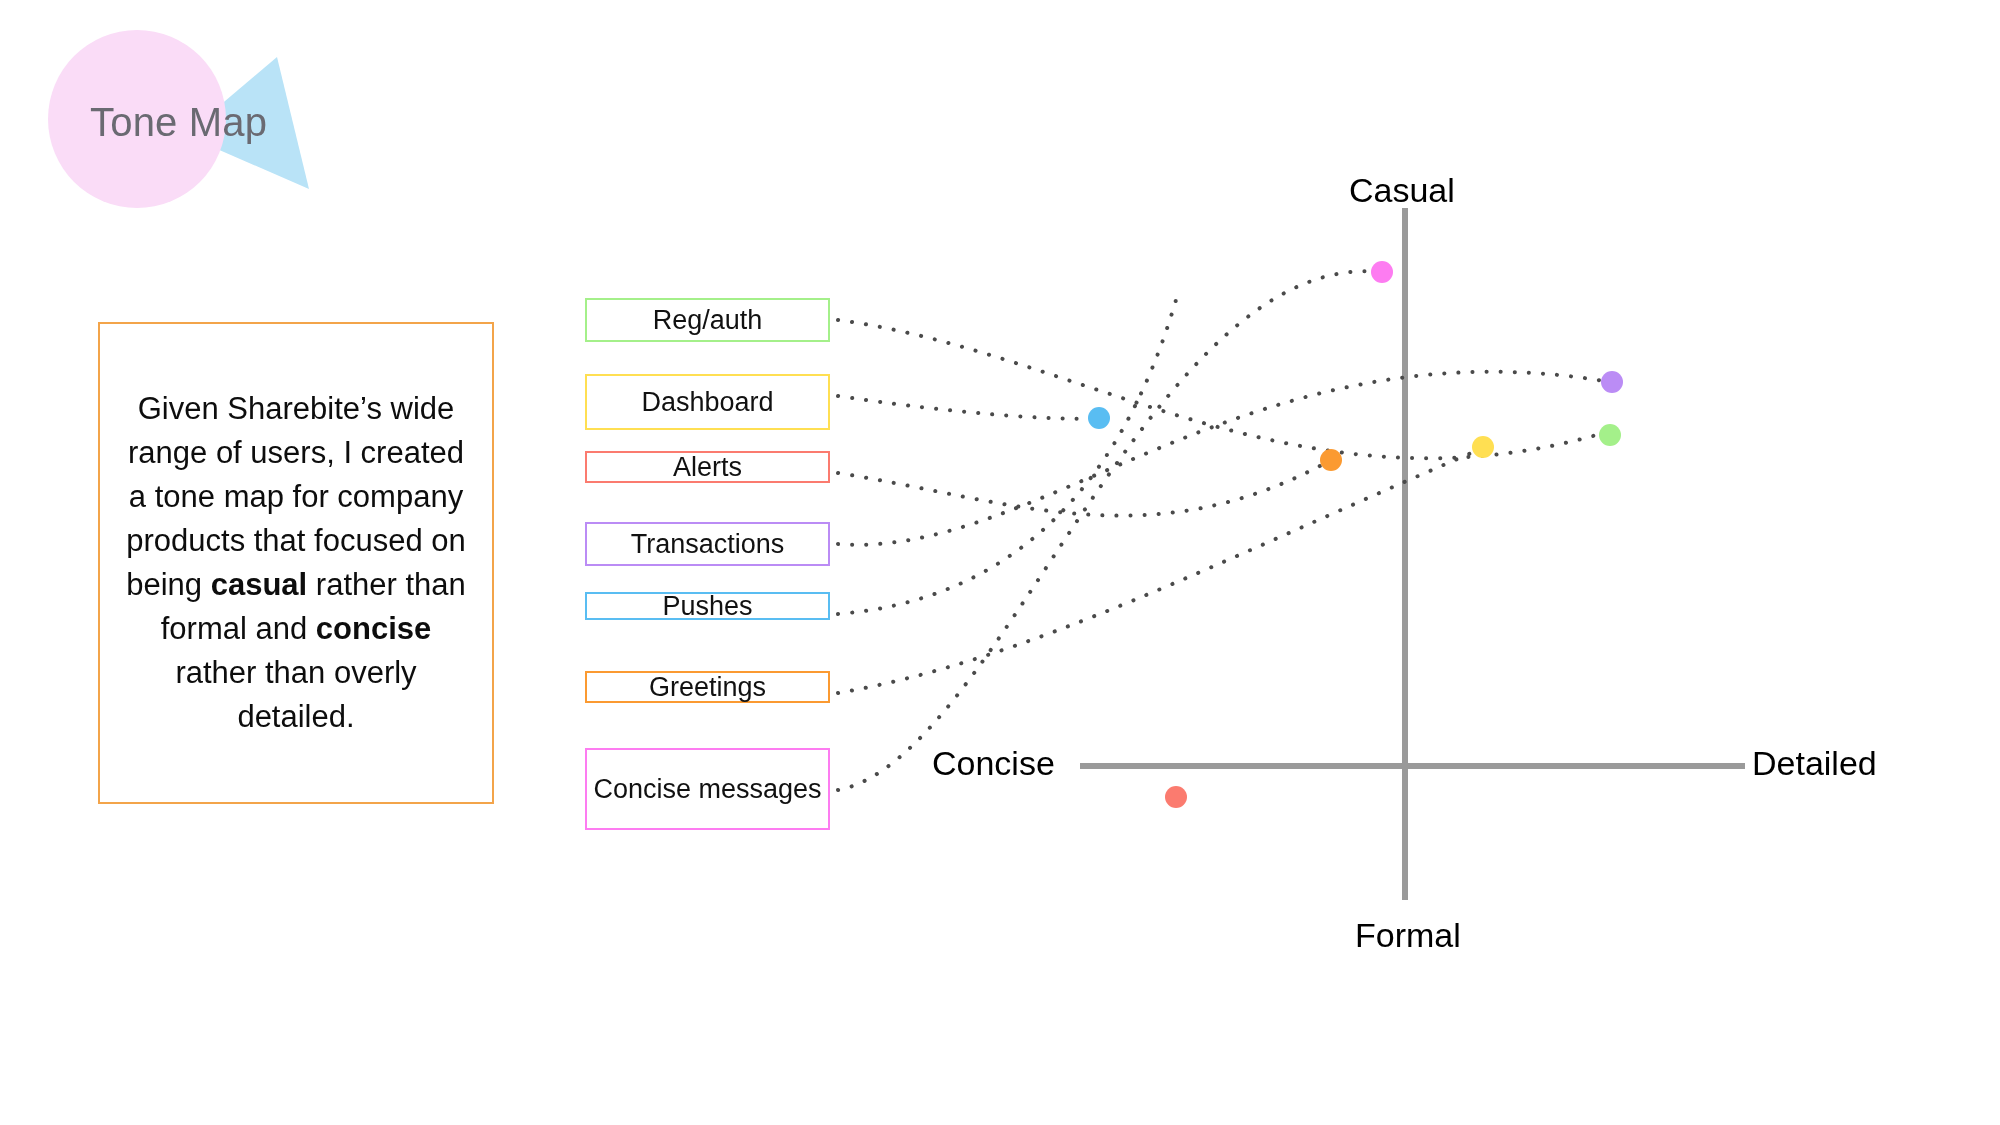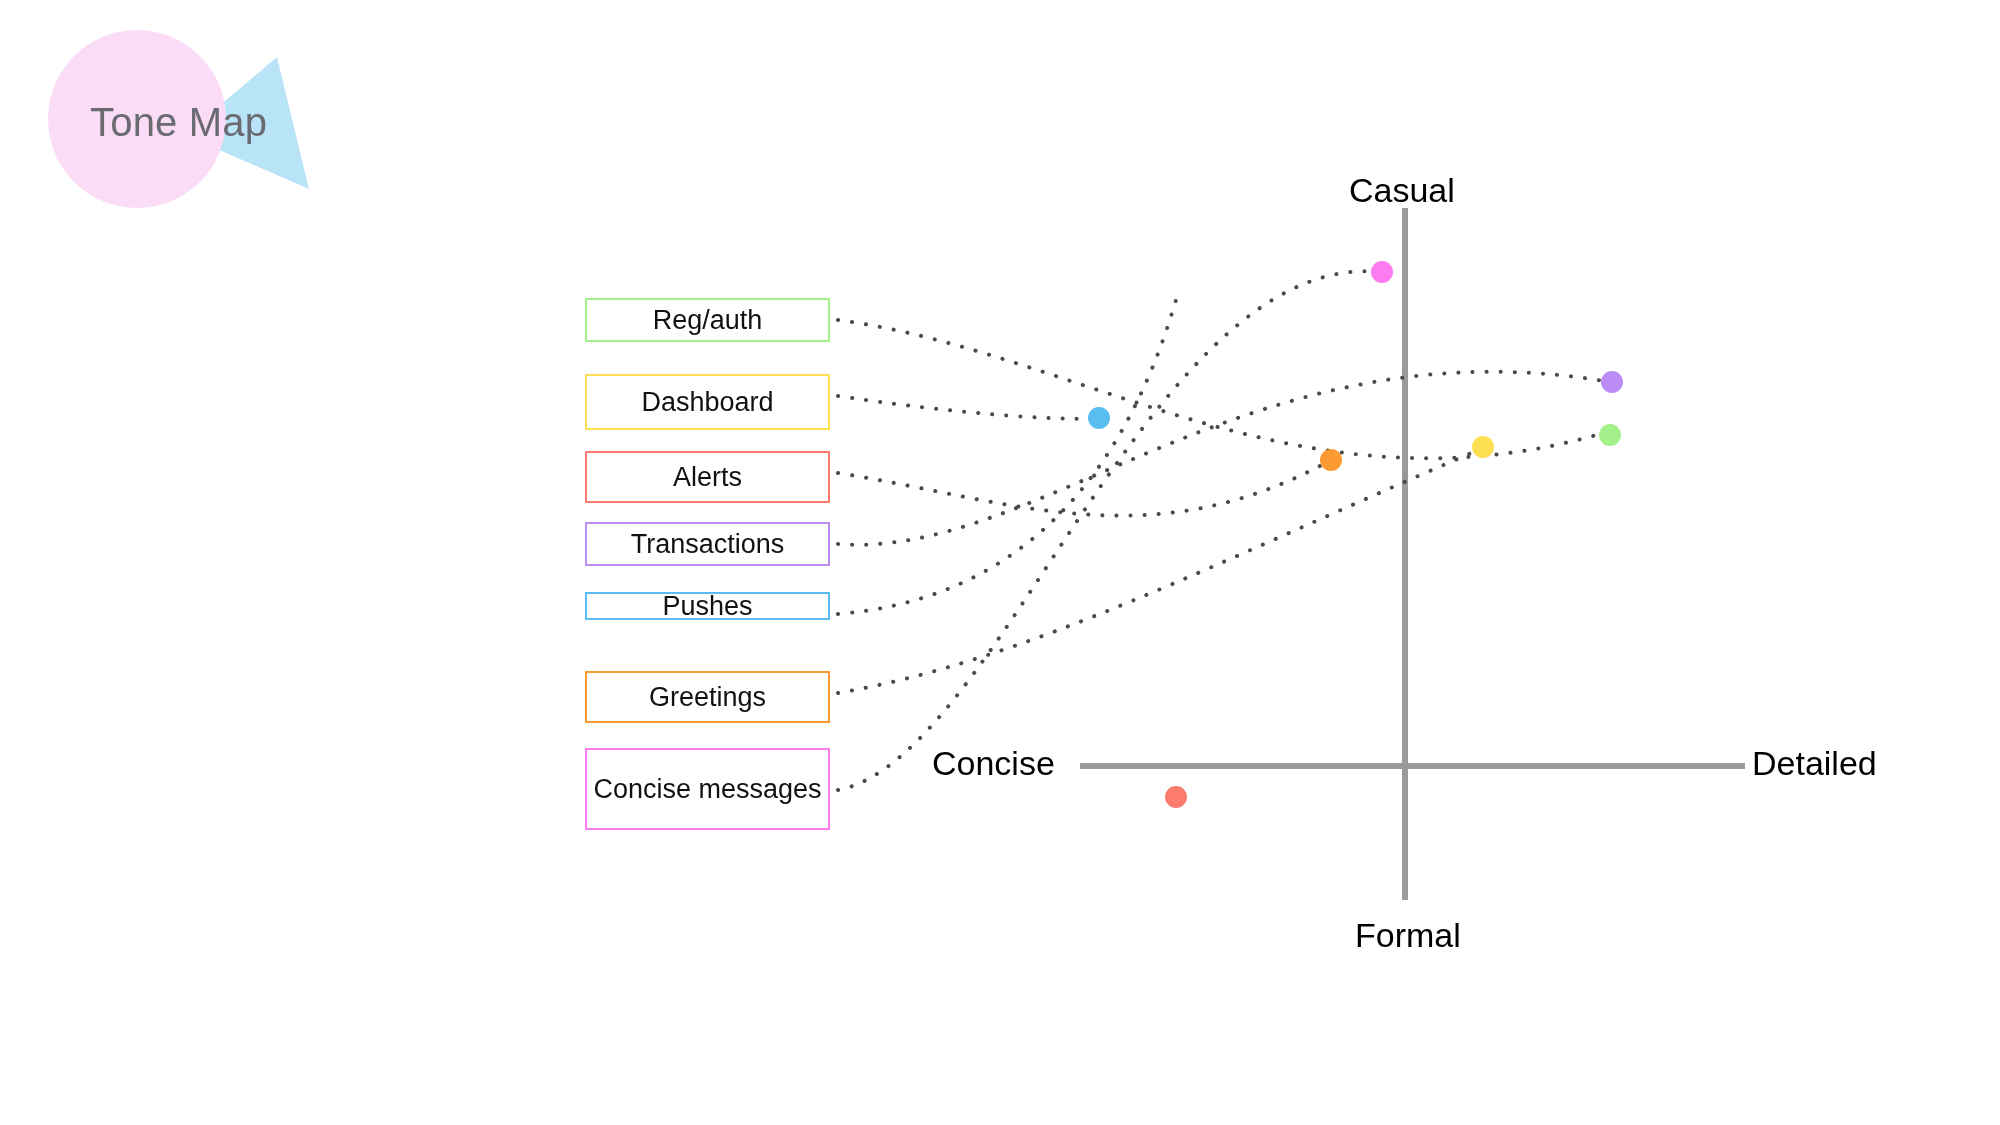--- a/index.html
+++ b/index.html
@@ -122,38 +122,41 @@
 <div id="slide">
 
   <div id="title-triangle">
     <svg width="140" height="140" viewBox="0 0 140 140">
       <polygon id="tri-shape" points="92,0 0,78 124,132" fill="#b9e3f7"></polygon>
     </svg>
   </div>
   <div id="title-circle" style="background: rgb(250, 220, 247);"></div>
   <div id="title-text" style="color: rgb(106, 106, 114);">Tone Map</div>
 
+  <div id="caption-box" style="border-color: rgb(243, 164, 74);">
+    <div id="caption-text">Given Sharebite’s wide range of users, I created a tone map for company products that focused on being <b>casual</b> rather than formal and <b>concise</b> rather than overly detailed.</div>
+  </div>
 
   <div id="legend-container">
       <div class="legend-box" style="top: 298px; height: 44px; border-color: rgb(164, 240, 138);">
         <span>Reg/auth</span>
       </div>
       <div class="legend-box" style="top: 374px; height: 56px; border-color: rgb(255, 223, 82);">
         <span>Dashboard</span>
       </div>
-      <div class="legend-box" style="top: 451px; height: 52px; border-color: rgb(251, 123, 111);">
+      <div class="legend-box" style="top: 451px; height: 32px; border-color: rgb(251, 123, 111);">
         <span>Alerts</span>
       </div>
       <div class="legend-box" style="top: 522px; height: 44px; border-color: rgb(187, 140, 245);">
         <span>Transactions</span>
       </div>
       <div class="legend-box" style="top: 592px; height: 28px; border-color: rgb(89, 189, 242);">
         <span>Pushes</span>
       </div>
-      <div class="legend-box" style="top: 671px; height: 52px; border-color: rgb(251, 154, 49);">
+      <div class="legend-box" style="top: 671px; height: 32px; border-color: rgb(251, 154, 49);">
         <span>Greetings</span>
       </div>
       <div class="legend-box" style="top: 748px; height: 82px; border-color: rgb(253, 124, 241);">
         <span>Concise messages</span>
       </div>
     </div>
 
   <div class="axis-label" id="label-casual">Casual</div>
   <div class="axis-label" id="label-formal">Formal</div>
   <div class="axis-label" id="label-concise">Concise</div>

